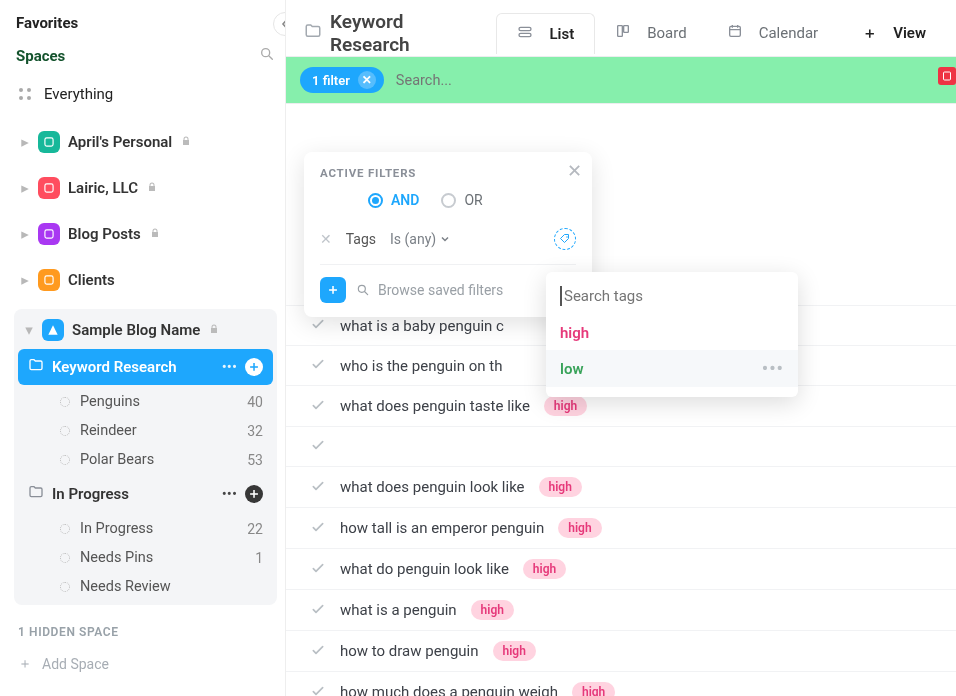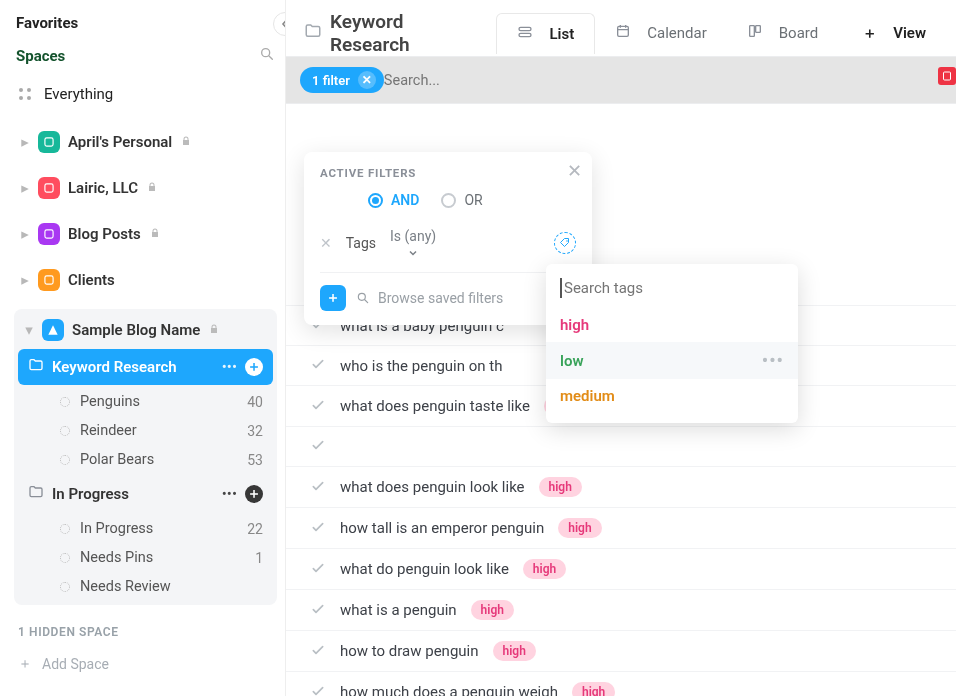--- a/index.html
+++ b/index.html
@@ -49,48 +49,48 @@
 
   .topbar { display:flex; align-items:center; padding: 10px 10px 0 18px; gap:4px; }
   .bc { display:flex; align-items:center; gap:8px; color:#444; font-size:19px; font-weight:600; margin-right:18px; }
   .bc .folder-ico { color:#a3a9b0; }
   .view-tabs { display:flex; gap:0; }
   .view-tab { display:flex; align-items:center; gap:16px; padding:10px 20px; color:#6b7075; font-size:15px; border-top-left-radius:6px; border-top-right-radius:6px; }
   .view-tab.active { background:#fff; border-top:1px solid #e8e8e8; border-left:1px solid #e8e8e8; border-right:1px solid #e8e8e8; color:#222; font-weight:600; }
   .view-tab .ico { color:#8a8f98; }
   .view-tab.add { font-weight:600; color:#222; }
 
-  .filterbar { display:flex; align-items:center; padding: 10px 14px; border-top:1px solid #ecedef; border-bottom:1px solid #ecedef; background:#e5e5e5; position:relative; min-height:48px;}
+  .filterbar { display:flex; align-items:center; gap:12px; padding: 10px 14px; border-top:1px solid #ecedef; border-bottom:1px solid #ecedef; background:#86efac; position:relative; min-height:48px;}
   .chip { display:inline-flex; align-items:center; gap:8px; background:#1ea7fd; color:#fff; padding:4px 8px 4px 12px; border-radius:20px; font-size:13px; font-weight:600;}
   .chip .x { background:rgba(255,255,255,.25); width:18px; height:18px; border-radius:50%; display:inline-flex; align-items:center; justify-content:center; font-size:12px; }
   .search-input { border:none; outline:none; background:transparent; font-size:14.5px; color:#555; flex:1; }
   .book-ico { position:absolute; right:0; top:10px; width:18px; height:18px; background:#e34; border-radius:3px; display:inline-flex; align-items:center; justify-content:center; color:#fff; }
 
   
   .filter-panel { position:absolute; left:18px; top:96px; width:288px; background:#fff; border-radius:8px; box-shadow:0 6px 24px rgba(0,0,0,.12); padding:14px 16px 14px 16px; z-index:30; }
   .filter-panel .close { position:absolute; top:8px; right:10px; color:#b5b9bf; font-size:18px; cursor:pointer; }
   .fp-title { font-size:11.5px; letter-spacing:.8px; font-weight:700; color:#8a8f98; margin-bottom:12px; }
   .fp-logic { display:flex; gap:22px; align-items:center; margin-bottom:16px;padding-left:48px; }
   .radio { width:15px; height:15px; border:2px solid #c7cbd0; border-radius:50%; display:inline-flex; align-items:center; justify-content:center; }
   .radio.checked { border-color:#1ea7fd; }
   .radio.checked::after { content:""; width:7px; height:7px; border-radius:50%; background:#1ea7fd; }
   .fp-logic label { display:flex; align-items:center; gap:8px; font-size:14px; color:#6b7075; }
   .fp-logic label.sel { color:#1ea7fd; font-weight:600; }
   .fp-cond { display:flex; align-items:center; gap:14px; padding:4px 0 14px; border-bottom:1px solid #f0f1f3; }
   .fp-cond .rm { color:#bfc4ca; font-size:14px; cursor:pointer; }
   .fp-cond .field { color:#555; font-size:14px; }
-  .fp-cond .op { color:#7b8087; font-size:14px; display:flex; align-items:center; gap:4px;flex-direction:column; }
+  .fp-cond .op { color:#7b8087; font-size:14px; display:flex; align-items:center; gap:4px; }
   .tag-circ { width:22px; height:22px; border:1.8px dashed #1ea7fd; border-radius:50%; margin-left:auto; display:inline-flex; align-items:center; justify-content:center; }
   .tag-circ svg { width:12px; height:12px; color:#1ea7fd; }
   .fp-footer { display:flex; align-items:center; gap:10px; margin-top:12px; }
   .sq-plus { width:26px; height:26px; background:#1ea7fd; color:#fff; border-radius:6px; display:inline-flex; align-items:center; justify-content:center; font-weight:700; }
   .browse { color:#9aa0a6; display:flex; align-items:center; gap:8px; font-size:14px; }
 
   
-  .tag-drop { position:absolute; left:260px; top:208px; width:252px; background:#fff; border-radius:6px; box-shadow:0 6px 24px rgba(0,0,0,.14); z-index:35; padding:10px 0; }
+  .tag-drop { position:absolute; left:260px; top:216px; width:252px; background:#fff; border-radius:6px; box-shadow:0 6px 24px rgba(0,0,0,.14); z-index:35; padding:10px 0; }
   .tag-drop .search { padding: 4px 14px 10px; }
   .tag-drop .search input { width:100%; border:none; outline:none; font-size:15px; color:#444; border-left:2px solid #555; padding-left:2px; height:20px; }
   .tag-drop .opt { padding:8px 14px; font-size:15px; font-weight:600; display:flex; align-items:center; justify-content:space-between; }
   .tag-drop .opt.hover { background:#f6f8fa; }
   .opt .more { color:#b9bfc4; font-size:18px; letter-spacing:1px; }
 
   
   .tasklist { padding-top:162px; overflow:hidden; }
   .task { display:flex; align-items:center; gap:14px; padding:10px 16px 10px 24px; border-bottom:1px solid #f1f2f4; }
   .chk { color:#b9bfc4; }
@@ -283,31 +283,31 @@
       <div class="view-tabs" id="view-tabs">
           <div class="view-tab active">
             <span class="ico"><svg width="16" height="16" viewBox="0 0 24 24" fill="none">
                 <rect x="3" y="5" width="18" height="5" rx="2.5" stroke="currentColor" stroke-width="2"></rect>
                 <rect x="3" y="14" width="18" height="5" rx="2.5" stroke="currentColor" stroke-width="2"></rect>
               </svg></span>
             <span>List</span>
           </div>
           <div class="view-tab">
             <span class="ico"><svg width="16" height="16" viewBox="0 0 24 24" fill="none">
+                <rect x="4" y="4" width="7" height="16" rx="1" stroke="currentColor" stroke-width="2"></rect>
+                <rect x="13" y="4" width="7" height="10" rx="1" stroke="currentColor" stroke-width="2"></rect>
+              </svg></span>
+            <span>Board</span>
+          </div>
+          <div class="view-tab">
+            <span class="ico"><svg width="16" height="16" viewBox="0 0 24 24" fill="none">
                 <rect x="4" y="5" width="16" height="15" rx="2" stroke="currentColor" stroke-width="2"></rect>
                 <path d="M4 10h16M8 3v4M16 3v4" stroke="currentColor" stroke-width="2"></path>
               </svg></span>
             <span>Calendar</span>
-          </div>
-          <div class="view-tab">
-            <span class="ico"><svg width="16" height="16" viewBox="0 0 24 24" fill="none">
-                <rect x="4" y="4" width="7" height="16" rx="1" stroke="currentColor" stroke-width="2"></rect>
-                <rect x="13" y="4" width="7" height="10" rx="1" stroke="currentColor" stroke-width="2"></rect>
-              </svg></span>
-            <span>Board</span>
           </div>
         </div>
       <div class="view-tab add">
         <span class="ico" style="font-weight:700;color:#222">＋</span>
         <span>View</span>
       </div>
     </div>
 
     <div class="main-body">
       <div class="filterbar">
@@ -367,23 +367,20 @@
       <div class="tag-drop">
         <div class="search"><input placeholder="Search tags" style=""></div>
         <div id="tag-options">
             <div class="opt">
               <span style="color:#e6397a">high</span>
             </div>
             <div class="opt hover">
               <span style="color:#39a35a">low</span>
               <span class="more">•••</span>
             </div>
-            <div class="opt">
-              <span style="color:#e28c17">medium</span>
-            </div>
           </div>
       </div>
 
       <div class="tasklist" id="tasklist">
           <div class="task">
             <span class="chk"><svg width="16" height="16" viewBox="0 0 24 24" fill="none">
                 <path d="M5 13l4 4 10-10" stroke="currentColor" stroke-width="2.5" stroke-linecap="round" stroke-linejoin="round"></path>
               </svg></span>
     <span class="text">what sound does a pengu</span>
     </div>

